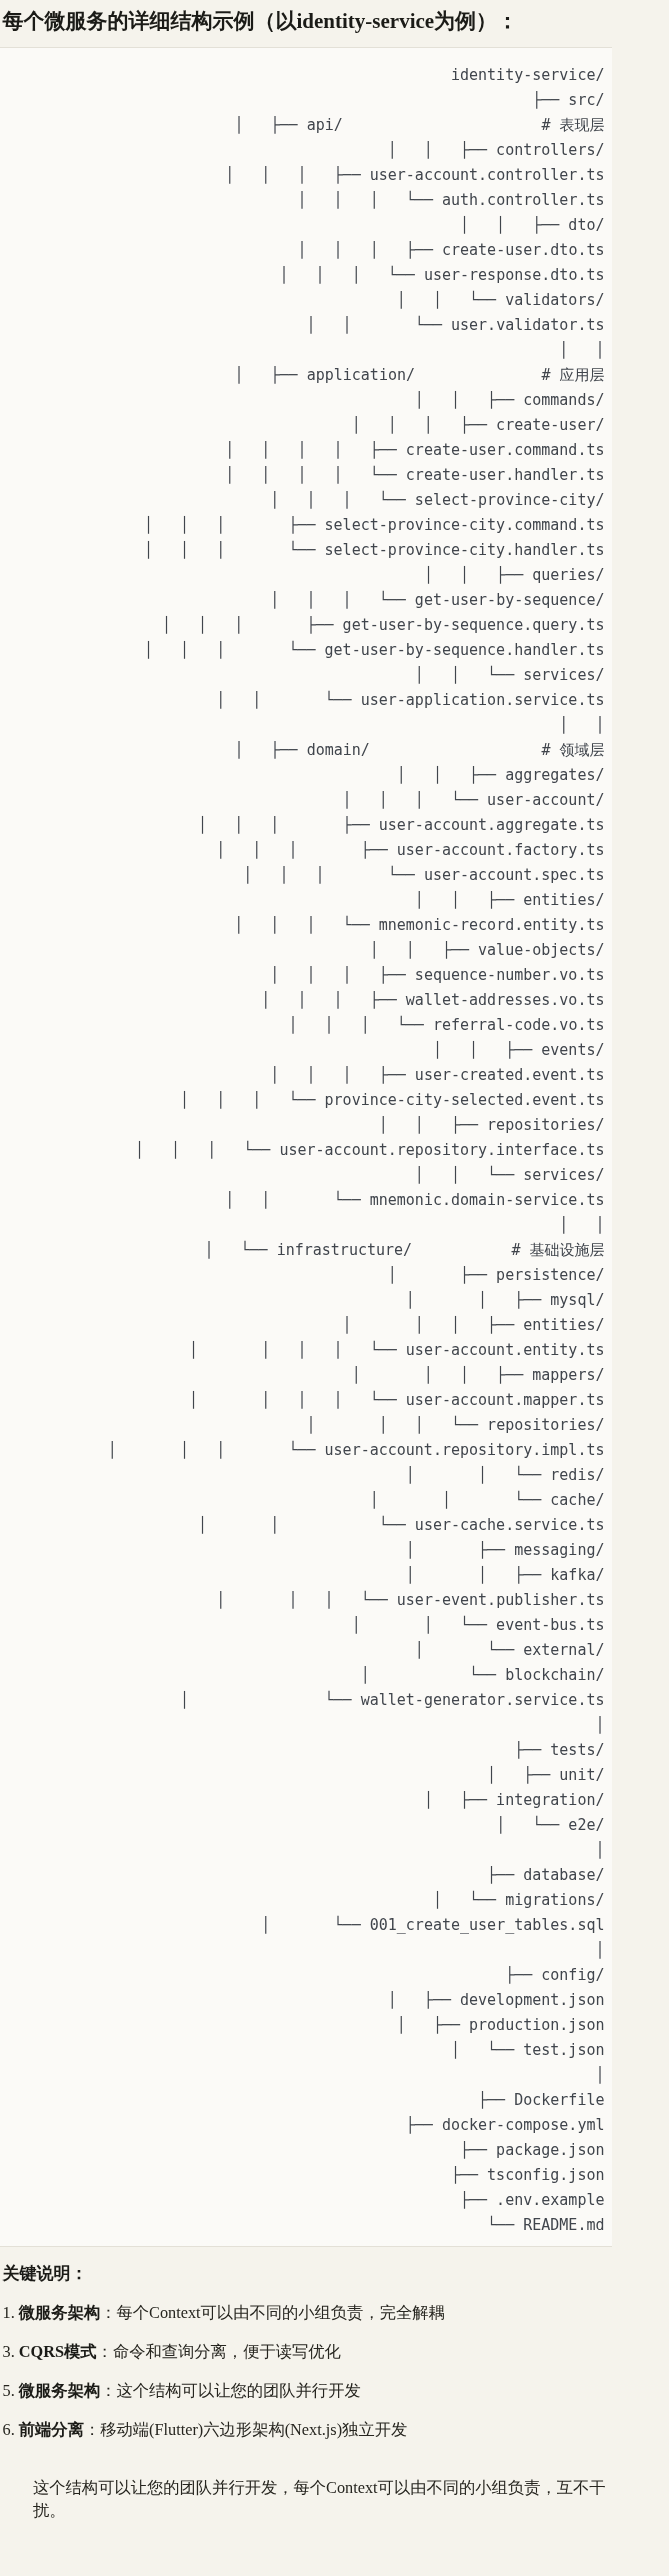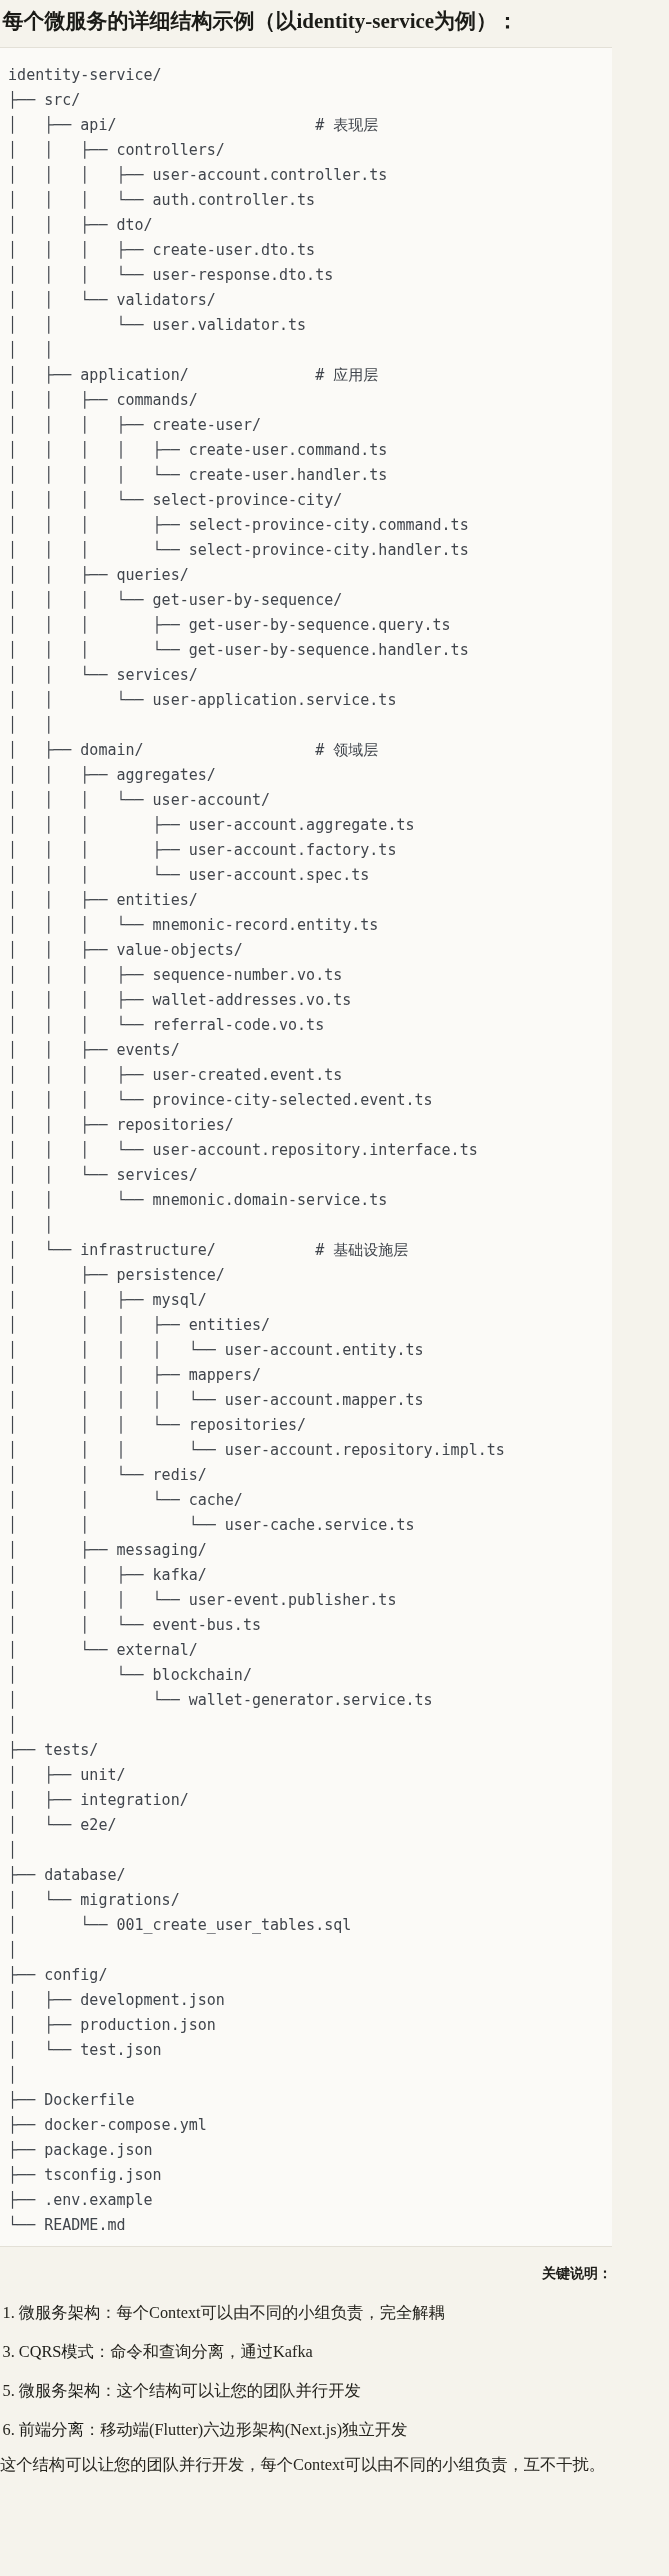--- a/index.html
+++ b/index.html
@@ -35,75 +35,76 @@
     border-top:0.6px solid var(--code-border);
     border-bottom:0.6px solid var(--code-border);
     padding:15px 7.5px 8.1px 8.1px;
   }
   .tree{
     margin:0;
     font-family:"DejaVu Sans Mono", monospace;
     font-size:15px;
     line-height:25px;
     color:var(--code-text);
+    text-align:right;
   }
   .tree .code-line{
     white-space:pre;
     height:25px;
   }
   .notes{padding:0 0 11.3px 0;}
   .notes-heading{
     margin:13.8px 0 0 2.5px;
-    font-size:14px;
+    font-size:17px;
     line-height:25px;
     font-weight:bold;
     color:var(--heading-text);
-    text-align:right;
   }
   .notes-list{
     list-style:none;
     margin:0;
     padding:0;
   }
   .note-item{
     margin:16.3px 0 0 2.5px;
     font-size:16.3px;
     line-height:22.5px;
     color:var(--body-text);
   }
   .note-item .num{
     font-family:"Liberation Serif", serif;
   }
   .note-item .term{
-    font-weight:normal;
+    font-weight:bold;
     color:var(--heading-text);
   }
   .footer-para{
-    margin:13px 0 0 0;
+    margin:36px 0 0 0;
     font-size:16.3px;
     line-height:22.5px;
     color:var(--body-text);
+    padding-left:33px;
   }
 </style>
 </head>
 <body>
 
 <div class="page">
 
   <h1 class="title">每个微服务的详细结构示例（以identity-service为例）：</h1>
 
   <div class="code-block">
     <pre class="tree"><div class="code-line">identity-service/</div><div class="code-line">├── src/</div><div class="code-line">│   ├── api/                      # 表现层</div><div class="code-line">│   │   ├── controllers/</div><div class="code-line">│   │   │   ├── user-account.controller.ts</div><div class="code-line">│   │   │   └── auth.controller.ts</div><div class="code-line">│   │   ├── dto/</div><div class="code-line">│   │   │   ├── create-user.dto.ts</div><div class="code-line">│   │   │   └── user-response.dto.ts</div><div class="code-line">│   │   └── validators/</div><div class="code-line">│   │       └── user.validator.ts</div><div class="code-line">│   │</div><div class="code-line">│   ├── application/              # 应用层</div><div class="code-line">│   │   ├── commands/</div><div class="code-line">│   │   │   ├── create-user/</div><div class="code-line">│   │   │   │   ├── create-user.command.ts</div><div class="code-line">│   │   │   │   └── create-user.handler.ts</div><div class="code-line">│   │   │   └── select-province-city/</div><div class="code-line">│   │   │       ├── select-province-city.command.ts</div><div class="code-line">│   │   │       └── select-province-city.handler.ts</div><div class="code-line">│   │   ├── queries/</div><div class="code-line">│   │   │   └── get-user-by-sequence/</div><div class="code-line">│   │   │       ├── get-user-by-sequence.query.ts</div><div class="code-line">│   │   │       └── get-user-by-sequence.handler.ts</div><div class="code-line">│   │   └── services/</div><div class="code-line">│   │       └── user-application.service.ts</div><div class="code-line">│   │</div><div class="code-line">│   ├── domain/                   # 领域层</div><div class="code-line">│   │   ├── aggregates/</div><div class="code-line">│   │   │   └── user-account/</div><div class="code-line">│   │   │       ├── user-account.aggregate.ts</div><div class="code-line">│   │   │       ├── user-account.factory.ts</div><div class="code-line">│   │   │       └── user-account.spec.ts</div><div class="code-line">│   │   ├── entities/</div><div class="code-line">│   │   │   └── mnemonic-record.entity.ts</div><div class="code-line">│   │   ├── value-objects/</div><div class="code-line">│   │   │   ├── sequence-number.vo.ts</div><div class="code-line">│   │   │   ├── wallet-addresses.vo.ts</div><div class="code-line">│   │   │   └── referral-code.vo.ts</div><div class="code-line">│   │   ├── events/</div><div class="code-line">│   │   │   ├── user-created.event.ts</div><div class="code-line">│   │   │   └── province-city-selected.event.ts</div><div class="code-line">│   │   ├── repositories/</div><div class="code-line">│   │   │   └── user-account.repository.interface.ts</div><div class="code-line">│   │   └── services/</div><div class="code-line">│   │       └── mnemonic.domain-service.ts</div><div class="code-line">│   │</div><div class="code-line">│   └── infrastructure/           # 基础设施层</div><div class="code-line">│       ├── persistence/</div><div class="code-line">│       │   ├── mysql/</div><div class="code-line">│       │   │   ├── entities/</div><div class="code-line">│       │   │   │   └── user-account.entity.ts</div><div class="code-line">│       │   │   ├── mappers/</div><div class="code-line">│       │   │   │   └── user-account.mapper.ts</div><div class="code-line">│       │   │   └── repositories/</div><div class="code-line">│       │   │       └── user-account.repository.impl.ts</div><div class="code-line">│       │   └── redis/</div><div class="code-line">│       │       └── cache/</div><div class="code-line">│       │           └── user-cache.service.ts</div><div class="code-line">│       ├── messaging/</div><div class="code-line">│       │   ├── kafka/</div><div class="code-line">│       │   │   └── user-event.publisher.ts</div><div class="code-line">│       │   └── event-bus.ts</div><div class="code-line">│       └── external/</div><div class="code-line">│           └── blockchain/</div><div class="code-line">│               └── wallet-generator.service.ts</div><div class="code-line">│</div><div class="code-line">├── tests/</div><div class="code-line">│   ├── unit/</div><div class="code-line">│   ├── integration/</div><div class="code-line">│   └── e2e/</div><div class="code-line">│</div><div class="code-line">├── database/</div><div class="code-line">│   └── migrations/</div><div class="code-line">│       └── 001_create_user_tables.sql</div><div class="code-line">│</div><div class="code-line">├── config/</div><div class="code-line">│   ├── development.json</div><div class="code-line">│   ├── production.json</div><div class="code-line">│   └── test.json</div><div class="code-line">│</div><div class="code-line">├── Dockerfile</div><div class="code-line">├── docker-compose.yml</div><div class="code-line">├── package.json</div><div class="code-line">├── tsconfig.json</div><div class="code-line">├── .env.example</div><div class="code-line">└── README.md</div></pre>
   </div>
 
   <div class="notes">
     <h2 class="notes-heading">关键说明：</h2>
     <ol class="notes-list">
         <li class="note-item"><span class="num">1. </span><span class="term">微服务架构</span><span class="text">：每个Context可以由不同的小组负责，完全解耦</span></li>
-        <li class="note-item"><span class="num">3. </span><span class="term">CQRS模式</span><span class="text">：命令和查询分离，通过Kafka</span></li>
+        <li class="note-item"><span class="num">3. </span><span class="term">CQRS模式</span><span class="text">：命令和查询分离，便于读写优化</span></li>
         <li class="note-item"><span class="num">5. </span><span class="term">微服务架构</span><span class="text">：这个结构可以让您的团队并行开发</span></li>
         <li class="note-item"><span class="num">6. </span><span class="term">前端分离</span><span class="text">：移动端(Flutter)六边形架构(Next.js)独立开发</span></li>
       </ol>
     <p class="footer-para">这个结构可以让您的团队并行开发，每个Context可以由不同的小组负责，互不干扰。</p>
   </div>
 
 </div>
 
 
 </body></html>

